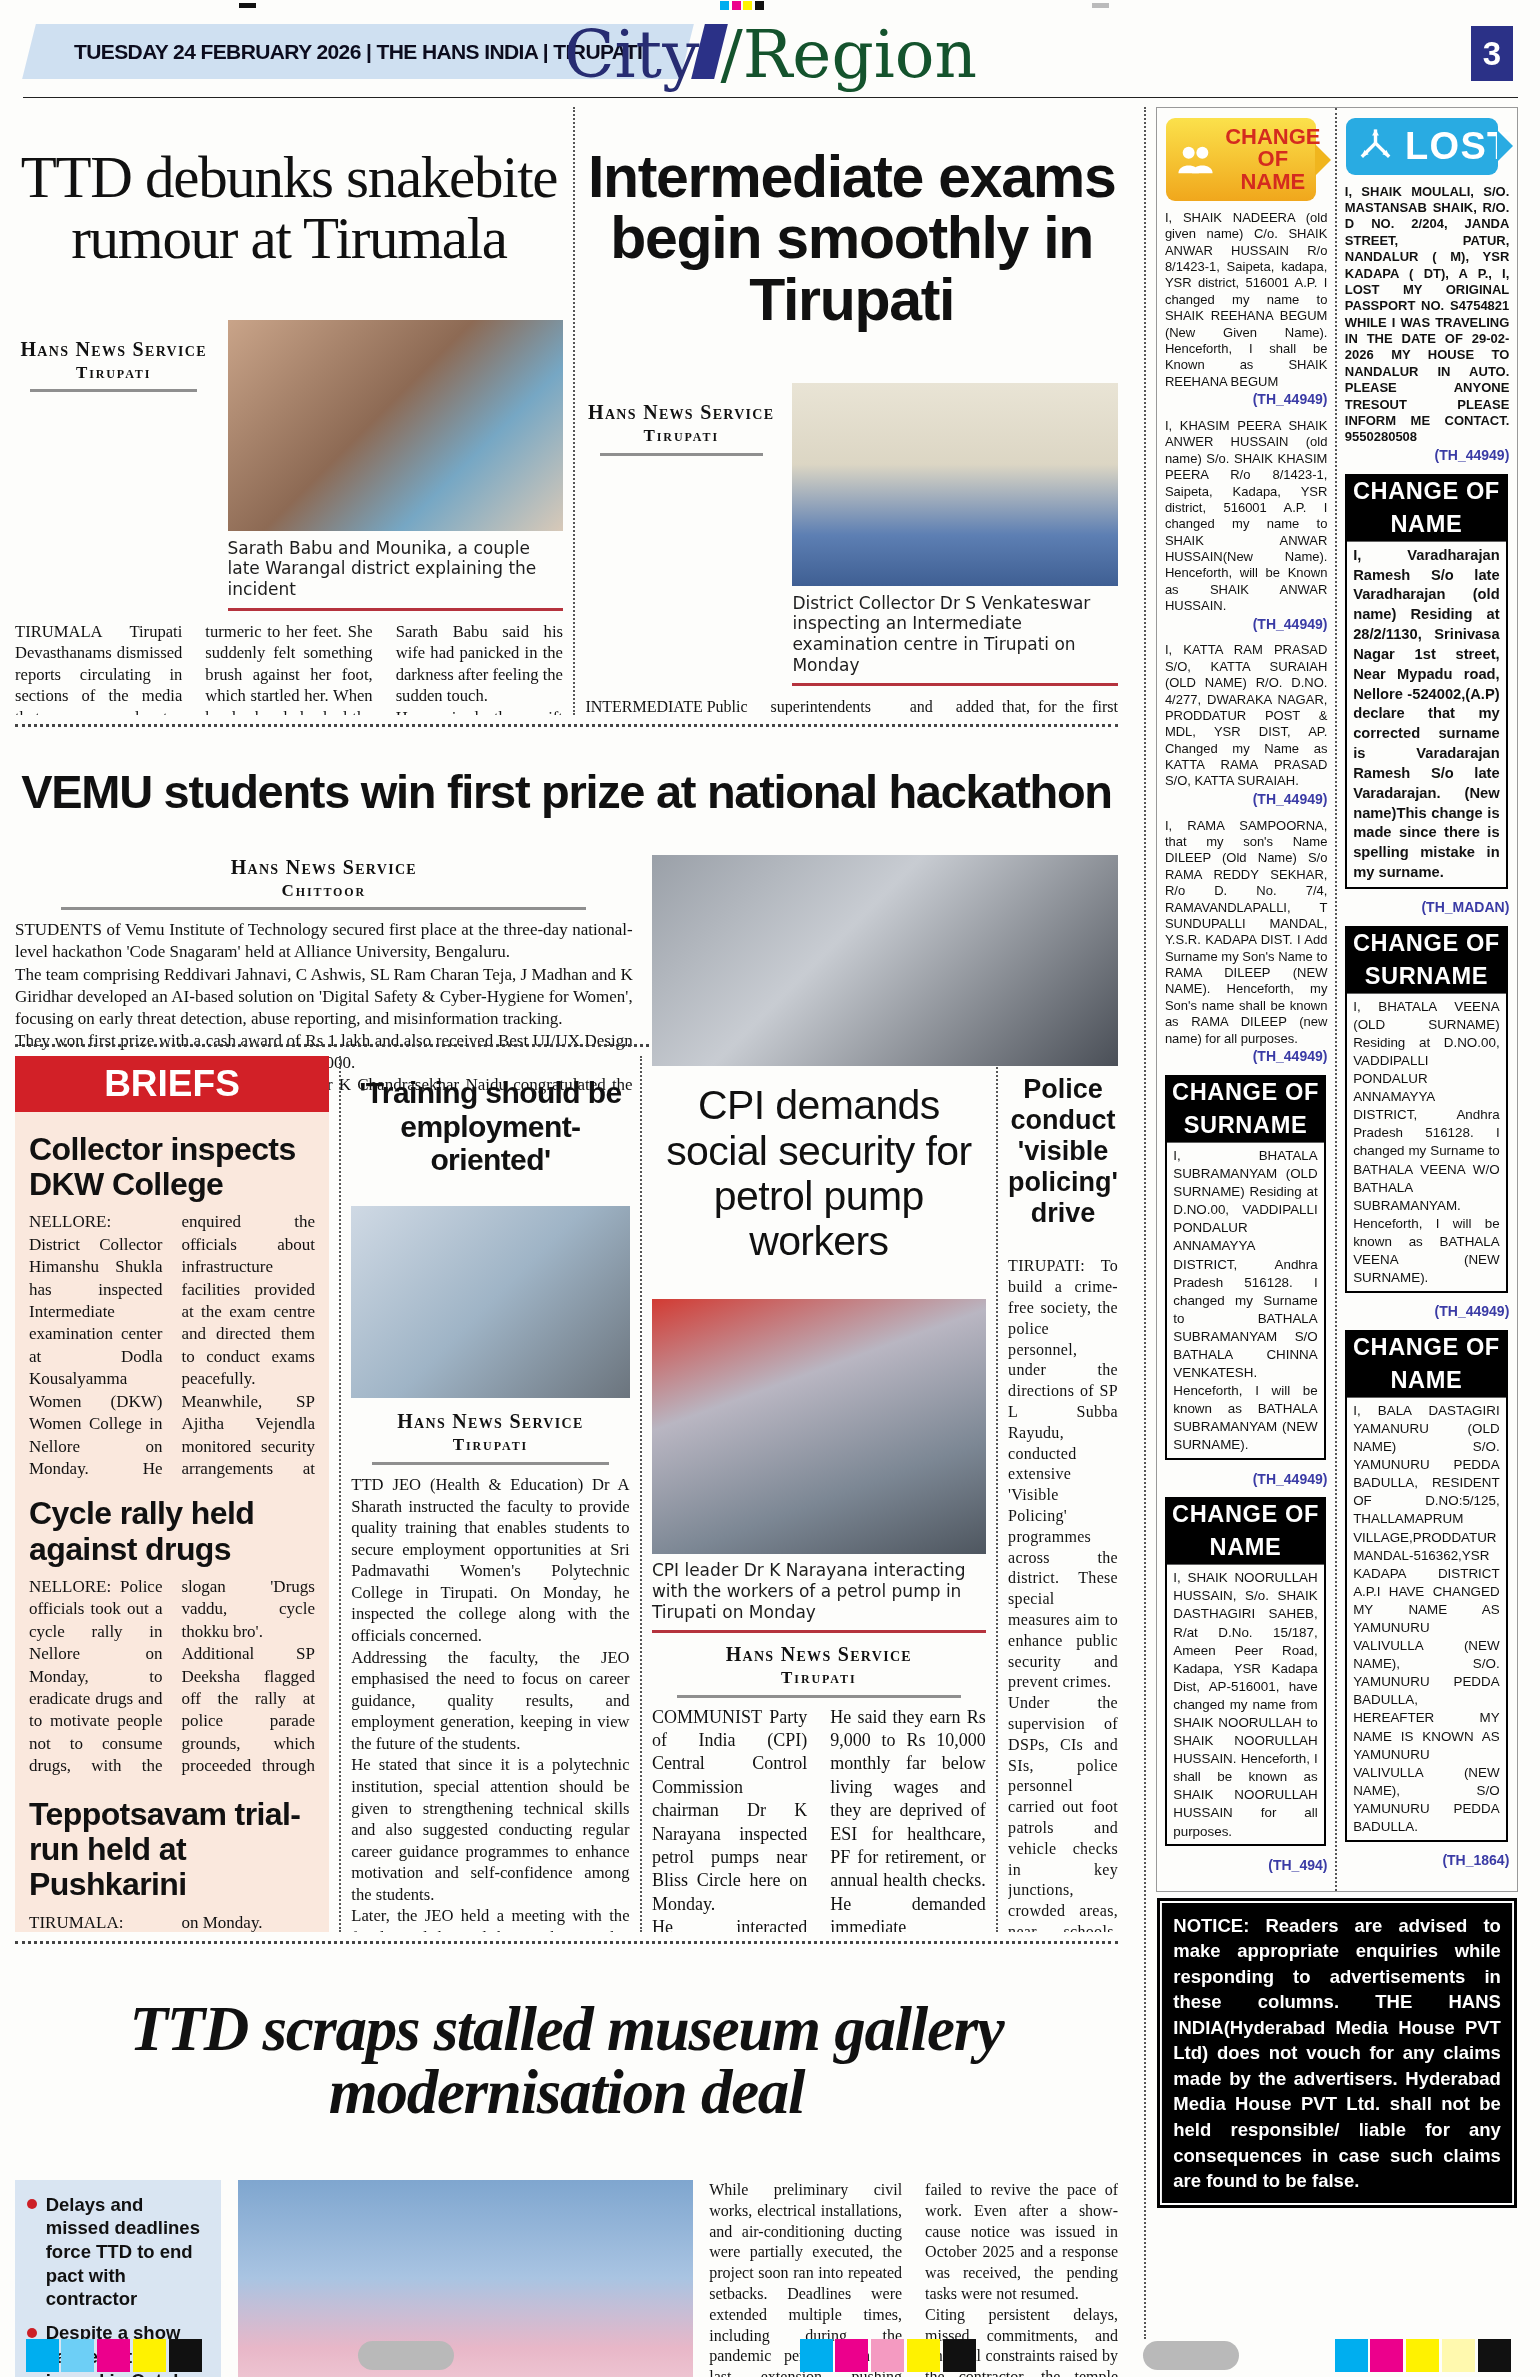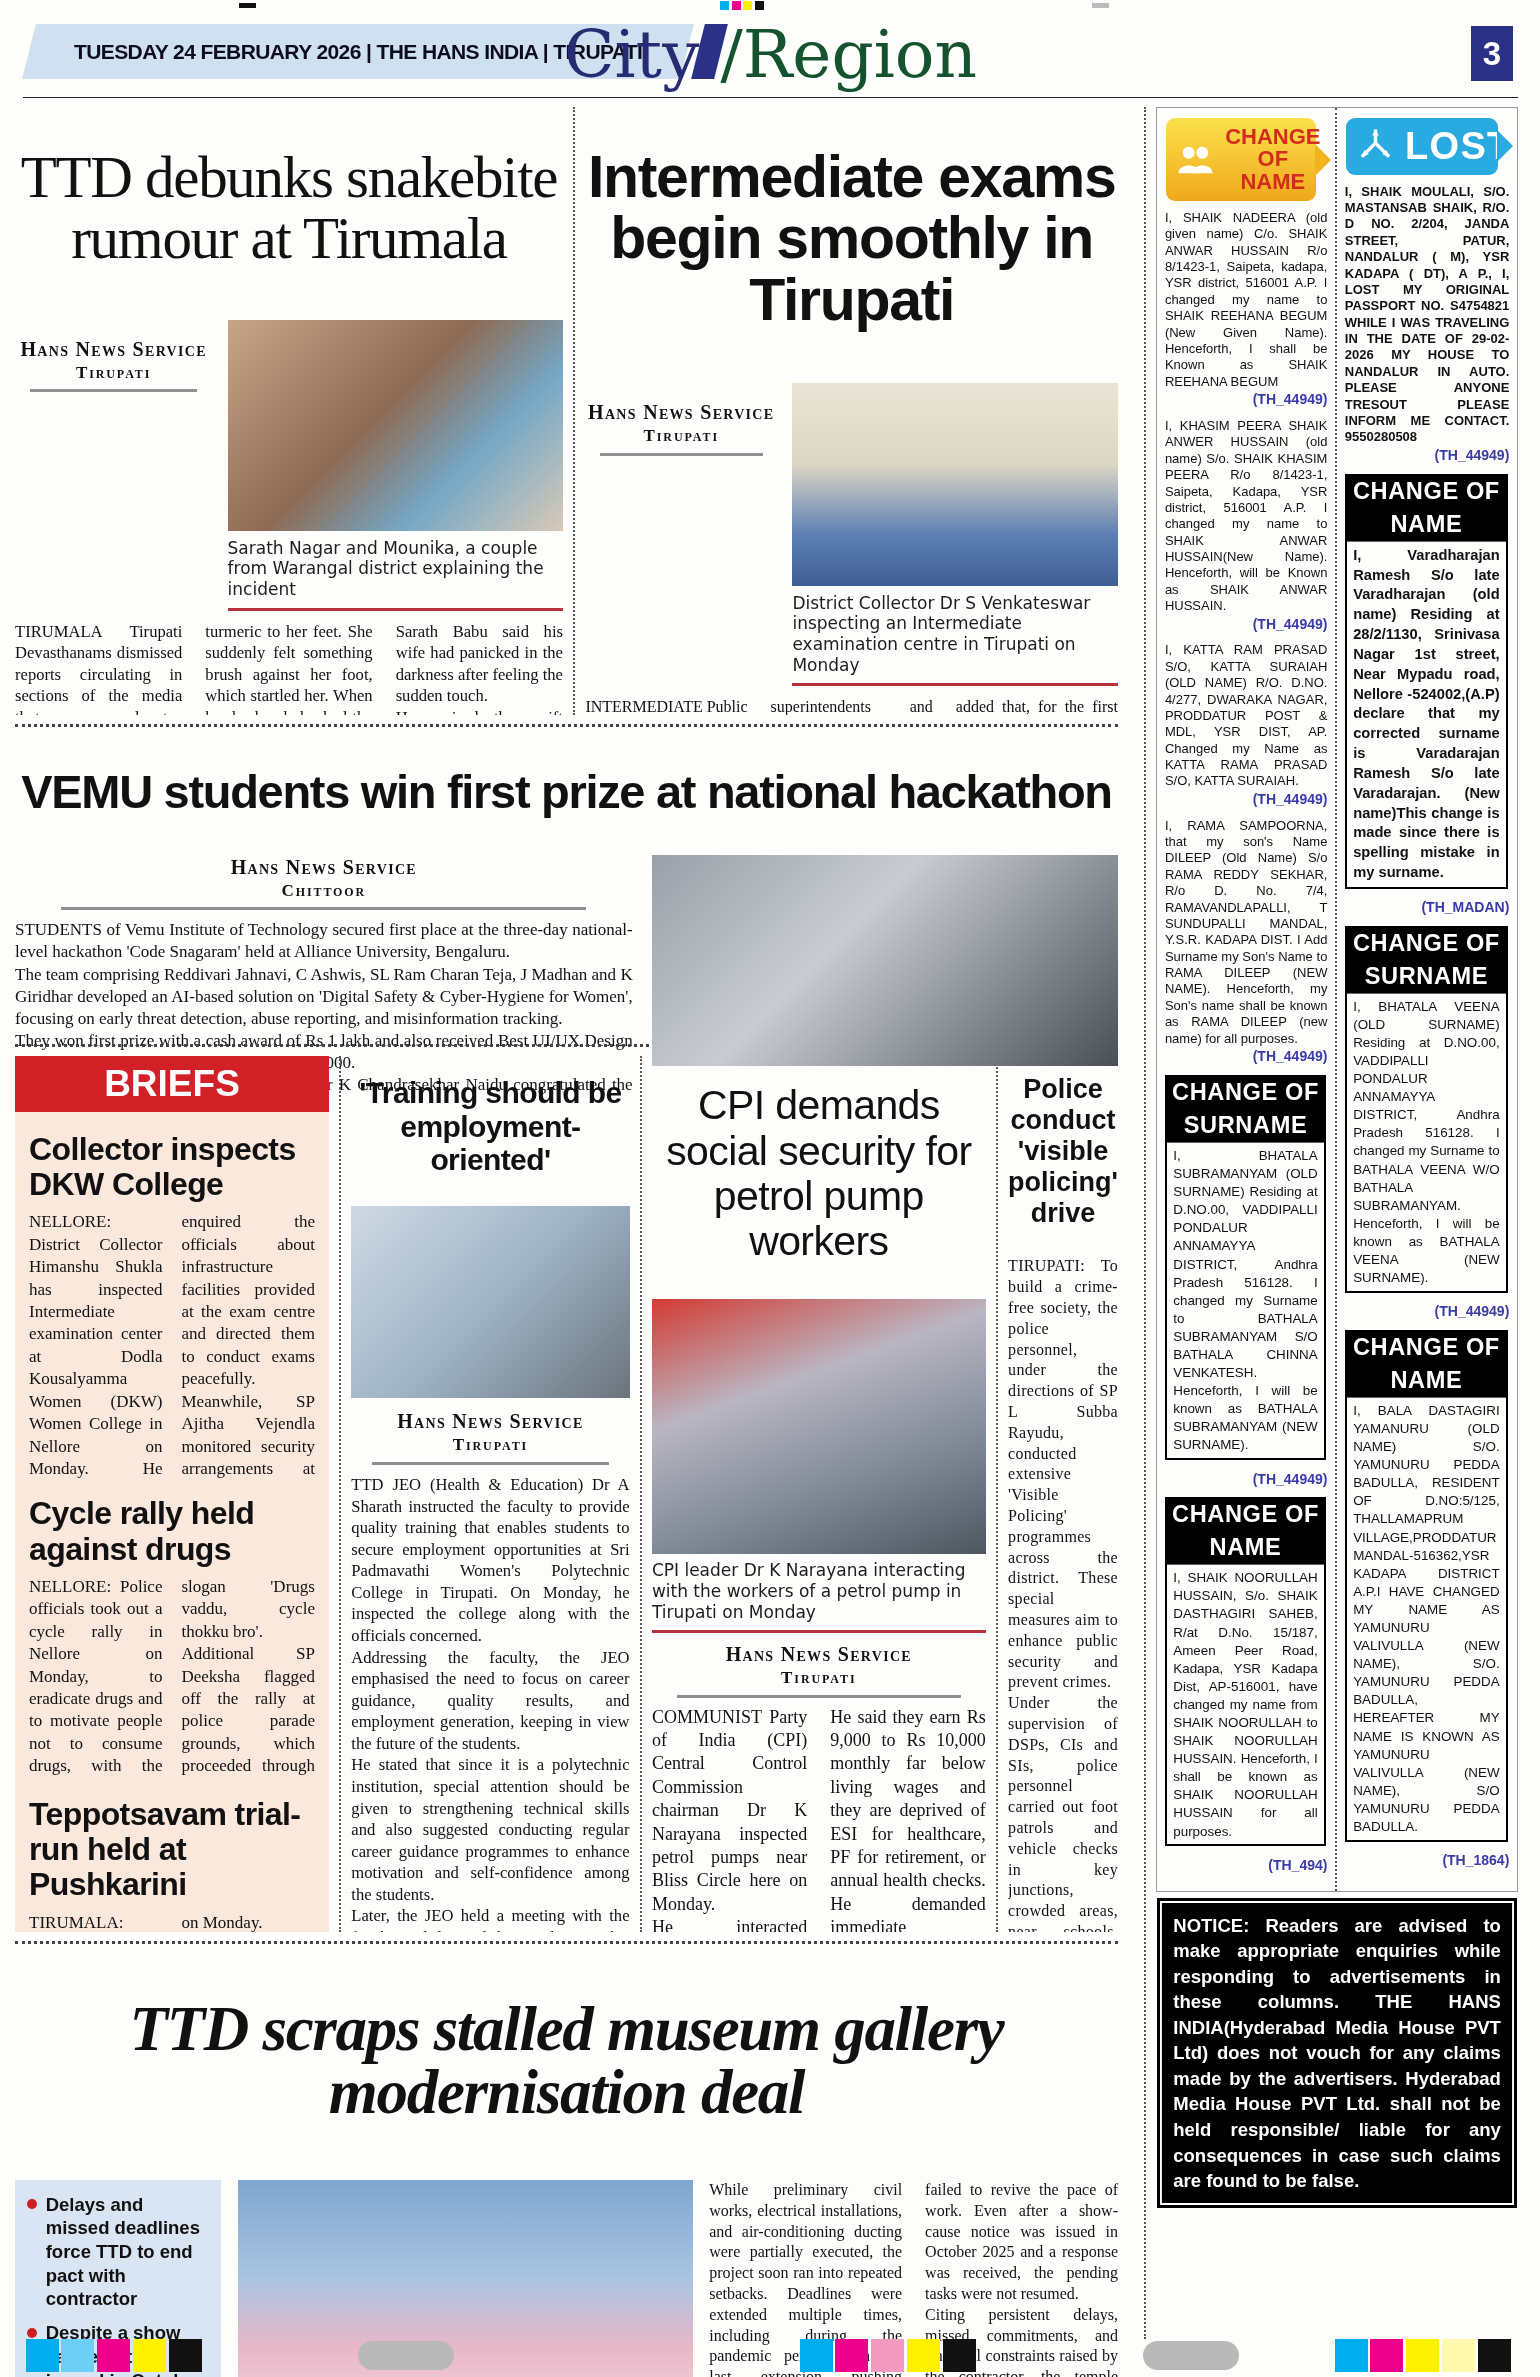--- a/index.html
+++ b/index.html
@@ -153,21 +153,21 @@
         <div class="top-split">
           <div class="bycol">
             <div class="byline">
               <span>Hans News Service</span>
               <small>Tirupati</small>
               <div class="byline-rule"></div>
             </div>
           </div>
           <div class="photocol">
             <div class="photo ph-snake" style="height:211px;"></div>
-            <div class="caption">Sarath Nagar and Mounika, a couple from Warangal district explaining the incident</div>
+            <div class="caption">Sarath Babu and Mounika, a couple late Warangal district explaining the incident</div>
             <div class="cap-rule"></div>
           </div>
         </div>
         <div class="body-text cols-3" style="flex:1;margin-top:10.2px;">TIRUMALA Tirupati Devasthanams dismissed reports circulating in sections of the media that a woman devotee had suffered a snakebite while waiting in a darshan queue at Tirumala, stating that no such incident occurred.
 In a press release on Monday, the TTD explained that the confusion arose late Sunday night when a couple from Warangal district, Telangana, Sarath Babu and his wife Mounika arrived for darshan. After reaching the RB Centre parking area near the museum by taxi, Mounika reportedly moved into a dimly lit patch nearby to apply turmeric to her feet. She suddenly felt something brush against her foot, which startled her. When her husband checked the spot, he noticed a small snake in the area.
 Temple security personnel responded immediately after being alerted and shifted her to Ashwini Hospital in Tirumala, where doctors found no signs of a snakebite. As an added precaution, she was later referred to Sri Venkateswara Institute of Medical Sciences in Tirupati, where medical examinations again confirmed she was safe and had no health complications.
 In a video statement, Sarath Babu said his wife had panicked in the darkness after feeling the sudden touch.
 He praised the swift response of TTD staff, noting that they ensured immediate medical care, facilitated darshan for the family on Monday morning, and even helped arrange their return journey.
 Following an internal inquiry, the temple administration stated that the snake spotted at the location was non-venomous. TTD also urged devotees to stick to designated pathways and avoid venturing into restricted or forested zones around Tirumala for their safety.</div>
       </article>

